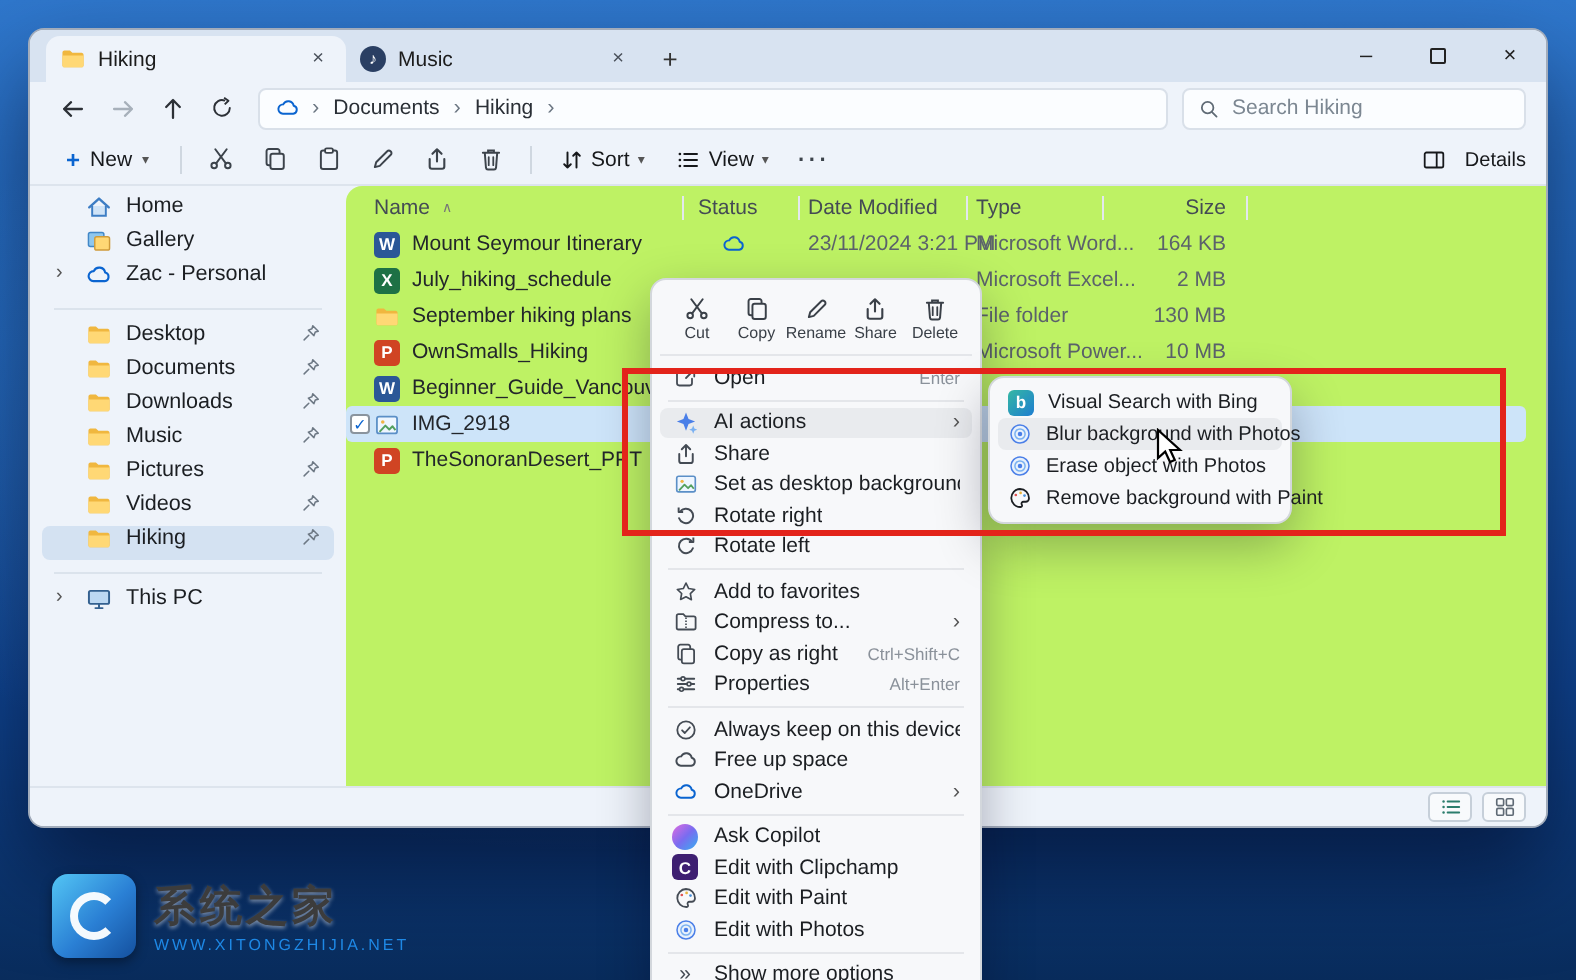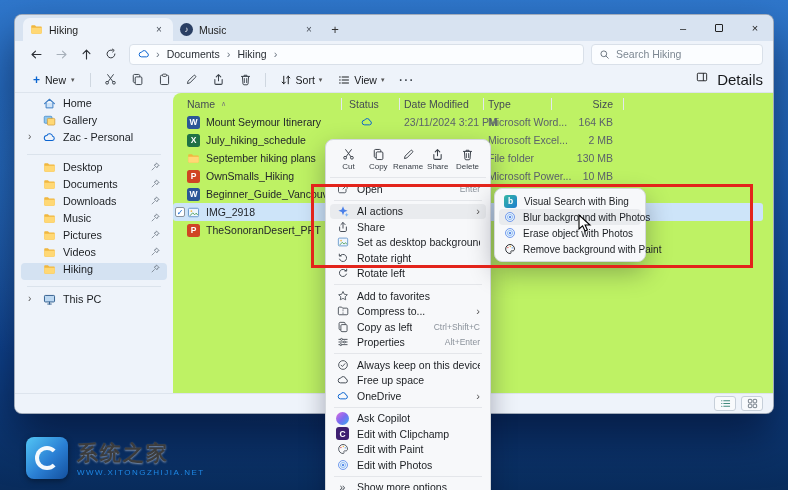--- a/index.html
+++ b/index.html
@@ -42,21 +42,21 @@
   font-family:"Liberation Sans",sans-serif;color:#333}
 .search-input::placeholder{color:#7c8792}
 
 .toolbar{height:26px;display:flex;align-items:center;gap:2px;padding:0 10px;background:#eef3fa;border-bottom:1px solid #dde4ed}
 .tool-new{display:flex;align-items:center;gap:5px;font-size:10.5px;height:22px;padding:0 8px;border-radius:4px;color:#16181b}
 .plus{color:#0a64d0;font-weight:bold;font-size:12px}
 .dd{font-size:7px;color:#555}
 .tbtn{width:25px;height:22px;display:flex;align-items:center;justify-content:center;border-radius:4px;color:#3c434b}
 .tsep{width:1px;height:14px;background:#cfd7e0;margin:0 5px}
 .tool-dd{display:flex;align-items:center;gap:4px;font-size:10.5px;height:22px;padding:0 7px;border-radius:4px;color:#16181b}
-.tool-details{margin-left:auto;display:flex;align-items:flex-start;gap:9px;font-size:15px;color:#16181b}
+.tool-details{margin-left:auto;display:flex;align-items:flex-end;gap:9px;font-size:10px;color:#16181b}
 
 .app-body{position:absolute;top:78px;left:0;right:0;bottom:20px;display:flex}
 .sidebar{width:158px;padding-top:4px;position:relative}
 .side-item{height:17px;display:flex;align-items:flex-start;gap:7px;margin:0 6px;padding:0 6px 0 22px;
   border-radius:4px;font-size:10.8px;color:#1b1e22;position:relative}
 .side-item.selected{background:#d4e2f2}
 .side-chev{position:absolute;left:7px;font-size:10px;color:#555}
 .side-pin{margin-left:auto;color:#6d7884}
 .side-sep{height:1px;background:#dbe3ec;margin:6px 12px}
 
@@ -675,21 +675,21 @@
         </span>
         <span class="lbl">Compress to...</span>
         <span class="sub">›</span>
       </div>
     <div class="ctx-item">
         <span class="mi">
           <svg class="ic i12">
             <use href="#s-copy"></use>
           </svg>
         </span>
-        <span class="lbl">Copy as left</span>
+        <span class="lbl">Copy as right</span>
         <span class="sc">Ctrl+Shift+C</span>
       </div>
     <div class="ctx-item">
         <span class="mi">
           <svg class="ic i12">
             <use href="#s-props"></use>
           </svg>
         </span>
         <span class="lbl">Properties</span>
         <span class="sc">Alt+Enter</span>

